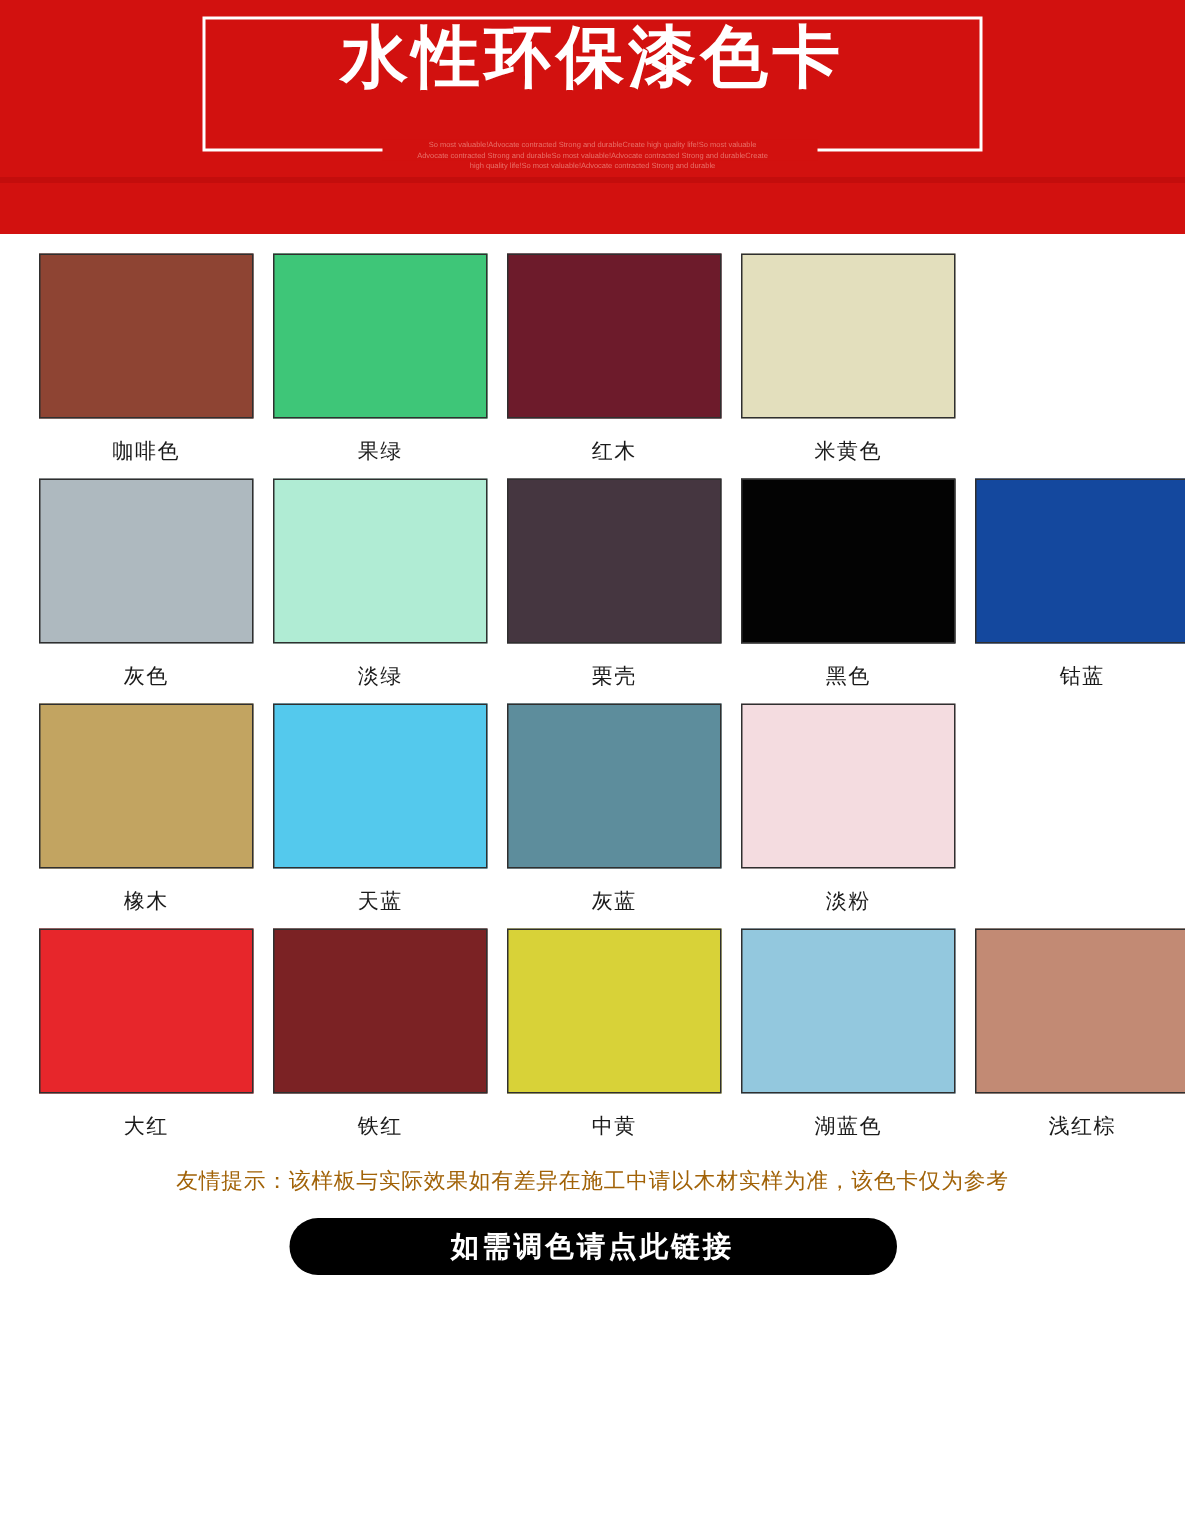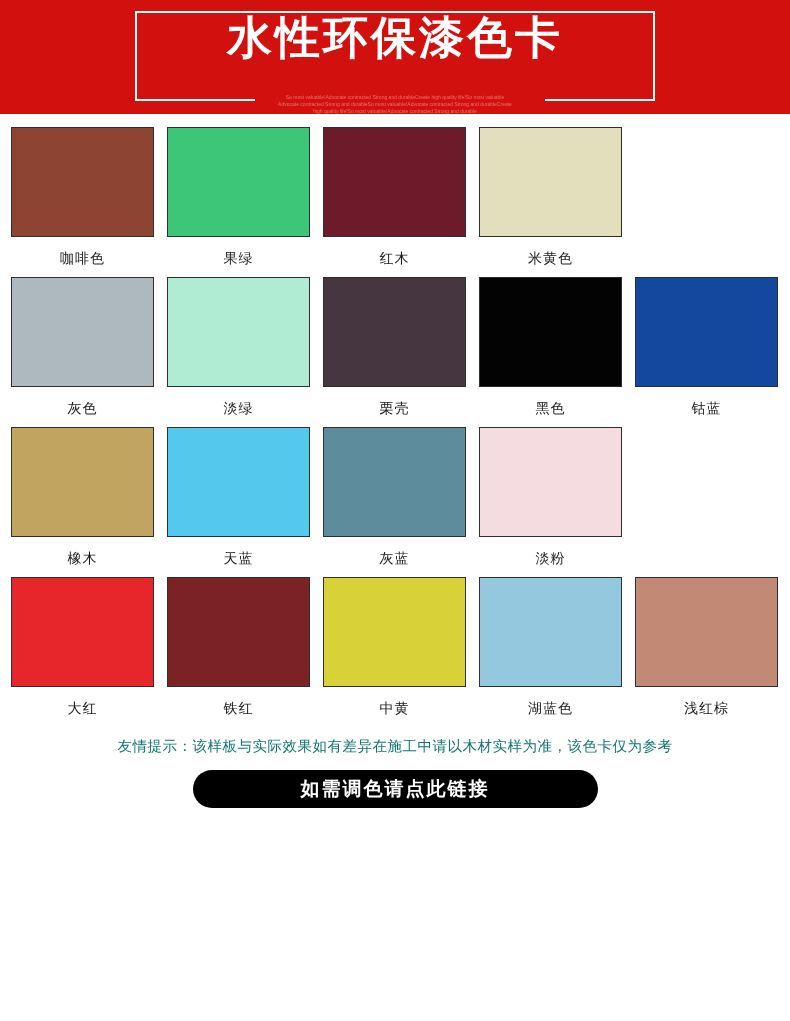--- a/index.html
+++ b/index.html
@@ -11,21 +11,21 @@
     height: 1021px;
     background: #ffffff;
     font-family: "Liberation Sans", "DejaVu Sans", sans-serif;
     overflow: hidden;
   }
 
   
   .banner {
     position: relative;
     width: 790px;
-    height: 114px;
+    height: 156px;
     background: #d2110f;
     overflow: hidden;
   }
   .banner-frame {
     position: absolute;
     left: 135px;
     top: 11px;
     width: 520px;
     height: 90px;
     border: 2px solid #ffffff;
@@ -90,21 +90,21 @@
   
   .grid {
     position: relative;
     width: 790px;
     padding: 13px 0 0 0;
     box-sizing: border-box;
   }
   .row {
     display: flex;
     gap: 13px;
-    padding-left: 11px;
+    padding-left: 26px;
     padding-right: 13px;
     box-sizing: border-box;
     margin-bottom: 10px;
   }
   .cell {
     width: 143px;
     display: flex;
     flex-direction: column;
     align-items: center;
   }
@@ -125,21 +125,21 @@
 
   
   .footer {
     position: relative;
     width: 790px;
     margin-top: 18px;
     text-align: center;
   }
   .footer-note {
     font-size: 14.5px;
-    color: #0f766e;
+    color: #a16207;
     letter-spacing: 0.5px;
     line-height: 22px;
     white-space: nowrap;
     text-align: center;
   }
   .cta-wrap {
     margin-top: 13px;
     display: flex;
     justify-content: center;
   }

